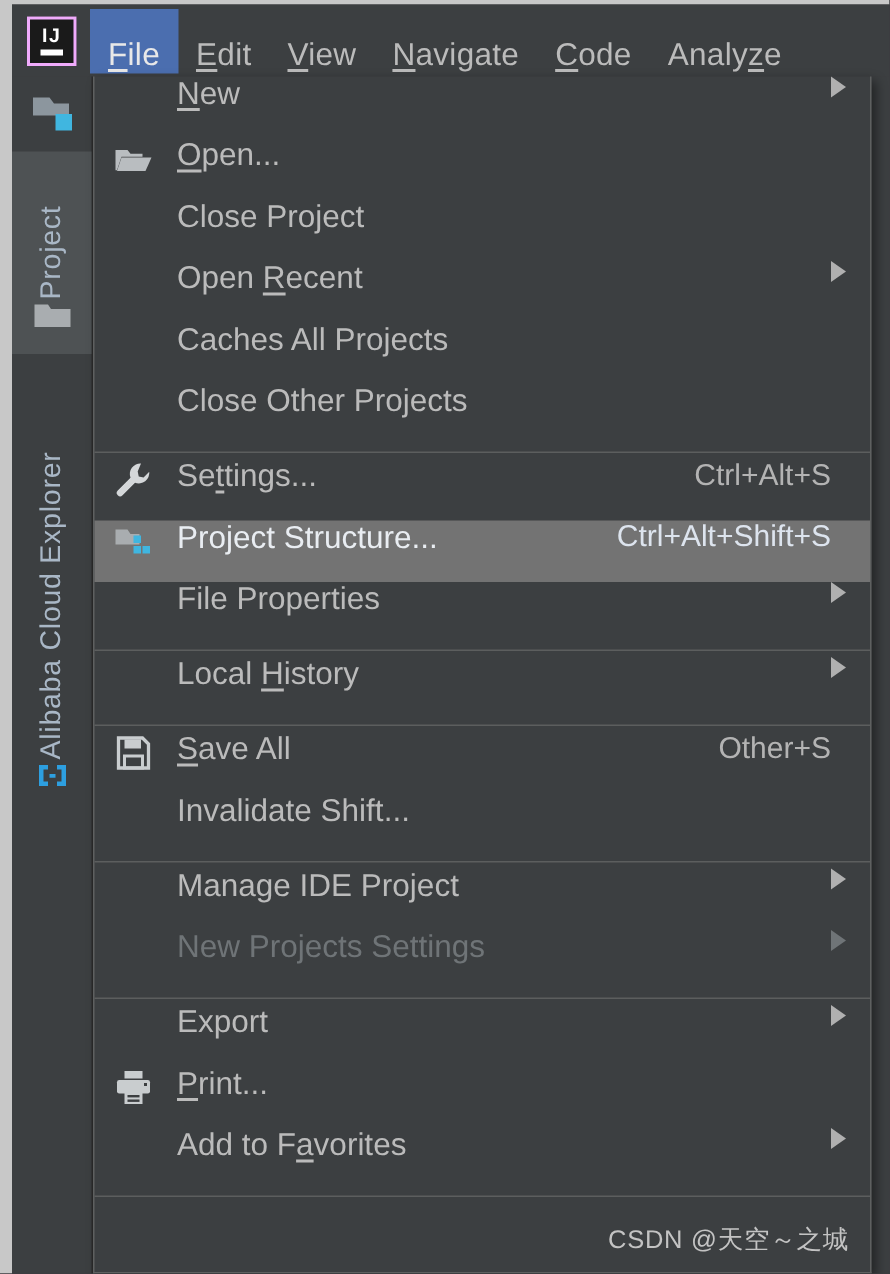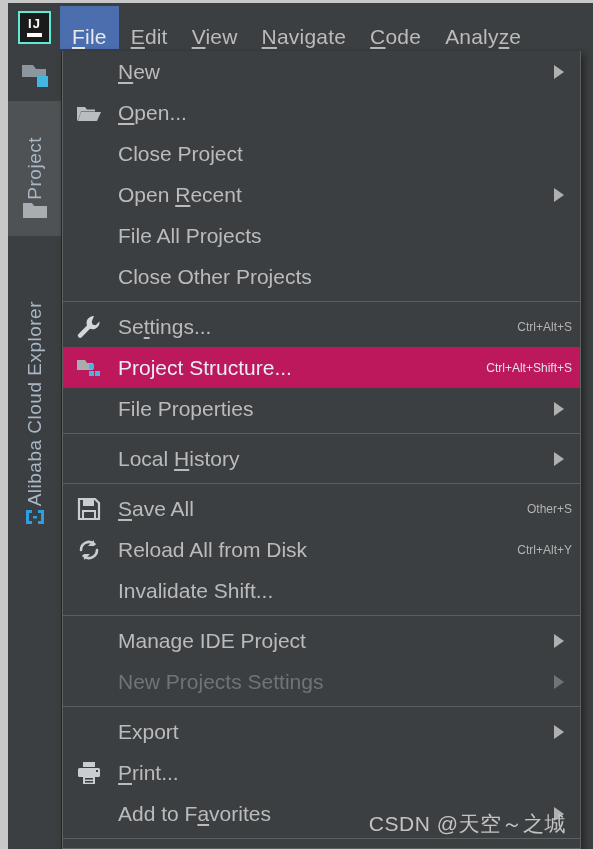--- a/index.html
+++ b/index.html
@@ -37,21 +37,21 @@
     left: 8px; top: 3px;
     width: 585px; height: 48px;
     background: #3c3f41;
     display: flex;
     align-items: center;
   }
 
   .ij-logo {
     width: 33px; height: 33px;
     margin-left: 10px;
-    border: 2px solid #5eead4;
+    border: 2px solid #f0abfc;
     background: #1a1a1a;
     display: flex;
     flex-direction: column;
     align-items: center;
     justify-content: center;
     flex: none;
   }
   .ij-logo .ij-text {
     color: #ffffff;
     font-size: 13px;
@@ -149,49 +149,49 @@
     background: #3c3f41;
     border: 1px solid #5e6060;
     border-top: none;
     box-shadow: 3px 3px 7px rgba(0,0,0,0.45);
   }
 
   .menu-item {
     position: relative;
     height: 41px;
     display: flex;
-    align-items: center;
+    align-items: flex-start;
     color: #bbbbbb;
     font-size: 21px;
     white-space: nowrap;
   }
   .menu-item.selected {
-    background: #be185d;
+    background: #737373;
     color: #e9edf2;
   }
   .menu-item.disabled {
     color: #6f7477;
   }
 
   .mi-icon {
     position: absolute;
     left: 12px;
     width: 28px; height: 28px;
     display: flex;
     align-items: center;
     justify-content: center;
   }
   .mi-label {
     margin-left: 55px;
   }
   .mi-shortcut {
     position: absolute;
-    right: 8px;
+    right: 26px;
     color: #b3b3b3;
-    font-size: 12px;
+    font-size: 20px;
   }
   .menu-item.selected .mi-shortcut { color: #dde4ee; }
   .mi-arrow {
     position: absolute;
     right: 16px;
     width: 0; height: 0;
     border-left: 10px solid #b0b0b0;
     border-top: 7px solid transparent;
     border-bottom: 7px solid transparent;
   }
@@ -202,21 +202,21 @@
     background: #5c5e5e;
     margin: 4px 0;
   }
 
   
   .watermark {
     position: absolute;
     right: 14px;
     bottom: 10px;
     color: #c3c3c3;
-    font-size: 21px;
+    font-size: 17px;
     letter-spacing: 0.5px;
     pointer-events: none;
   }
 
   
   svg { display: block; }
 </style>
 </head>
 <body>
 
@@ -300,21 +300,21 @@
           <span class="mi-label"><span class="mn">O</span>pen...</span>
         </div>
         <div class="menu-item">
           <span class="mi-label">Close Project</span>
         </div>
         <div class="menu-item">
           <span class="mi-label">Open <span class="mn">R</span>ecent</span>
           <span class="mi-arrow"></span>
         </div>
         <div class="menu-item">
-          <span class="mi-label">File All Projects</span>
+          <span class="mi-label">Caches All Projects</span>
         </div>
         <div class="menu-item">
           <span class="mi-label">Close Other Projects</span>
         </div>
         <div class="separator"></div>
         <div class="menu-item">
           <span class="mi-icon">
             <svg width="26" height="26" viewBox="0 0 26 26">
               <path d="M18 2 a7 7 0 0 0 -7 9.5 L2.5 20 a2.2 2.2 0 0 0 3.2 3.2 L14 14.8 A7 7 0 0 0 23.5 7.5 l-3.8 3.8 -3.2 -0.7 -0.7 -3.2 z" fill="#d4d7d9"></path>
             </svg>
@@ -349,32 +349,20 @@
             <svg width="24" height="24" viewBox="0 0 24 24">
               <path d="M2 2 h16 l4 4 v16 h-20 z" fill="none" stroke="#c9cdcf" stroke-width="2.2"></path>
               <rect x="6" y="3" width="11" height="6" fill="#c9cdcf"></rect>
               <rect x="6" y="14" width="12" height="8" fill="none" stroke="#c9cdcf" stroke-width="2"></rect>
             </svg>
           </span>
           <span class="mi-label"><span class="mn">S</span>ave All</span>
           <span class="mi-shortcut">Other+S</span>
         </div>
         <div class="menu-item">
-          <span class="mi-icon">
-            <svg width="24" height="24" viewBox="0 0 24 24">
-              <path d="M20 12 a8 8 0 0 1 -13.5 5.8" fill="none" stroke="#c9cdcf" stroke-width="2.6" stroke-linecap="round"></path>
-              <path d="M4 12 a8 8 0 0 1 13.5 -5.8" fill="none" stroke="#c9cdcf" stroke-width="2.6" stroke-linecap="round"></path>
-              <path d="M17 2 v6 h-6 z" fill="#c9cdcf"></path>
-              <path d="M7 22 v-6 h6 z" fill="#c9cdcf"></path>
-            </svg>
-          </span>
-          <span class="mi-label">Reload All from Disk</span>
-          <span class="mi-shortcut">Ctrl+Alt+Y</span>
-        </div>
-        <div class="menu-item">
           <span class="mi-label">Invalidate Shift...</span>
         </div>
         <div class="separator"></div>
         <div class="menu-item">
           <span class="mi-label">Manage IDE Project</span>
           <span class="mi-arrow"></span>
         </div>
         <div class="menu-item disabled">
           <span class="mi-label">New Projects Settings</span>
           <span class="mi-arrow"></span>

